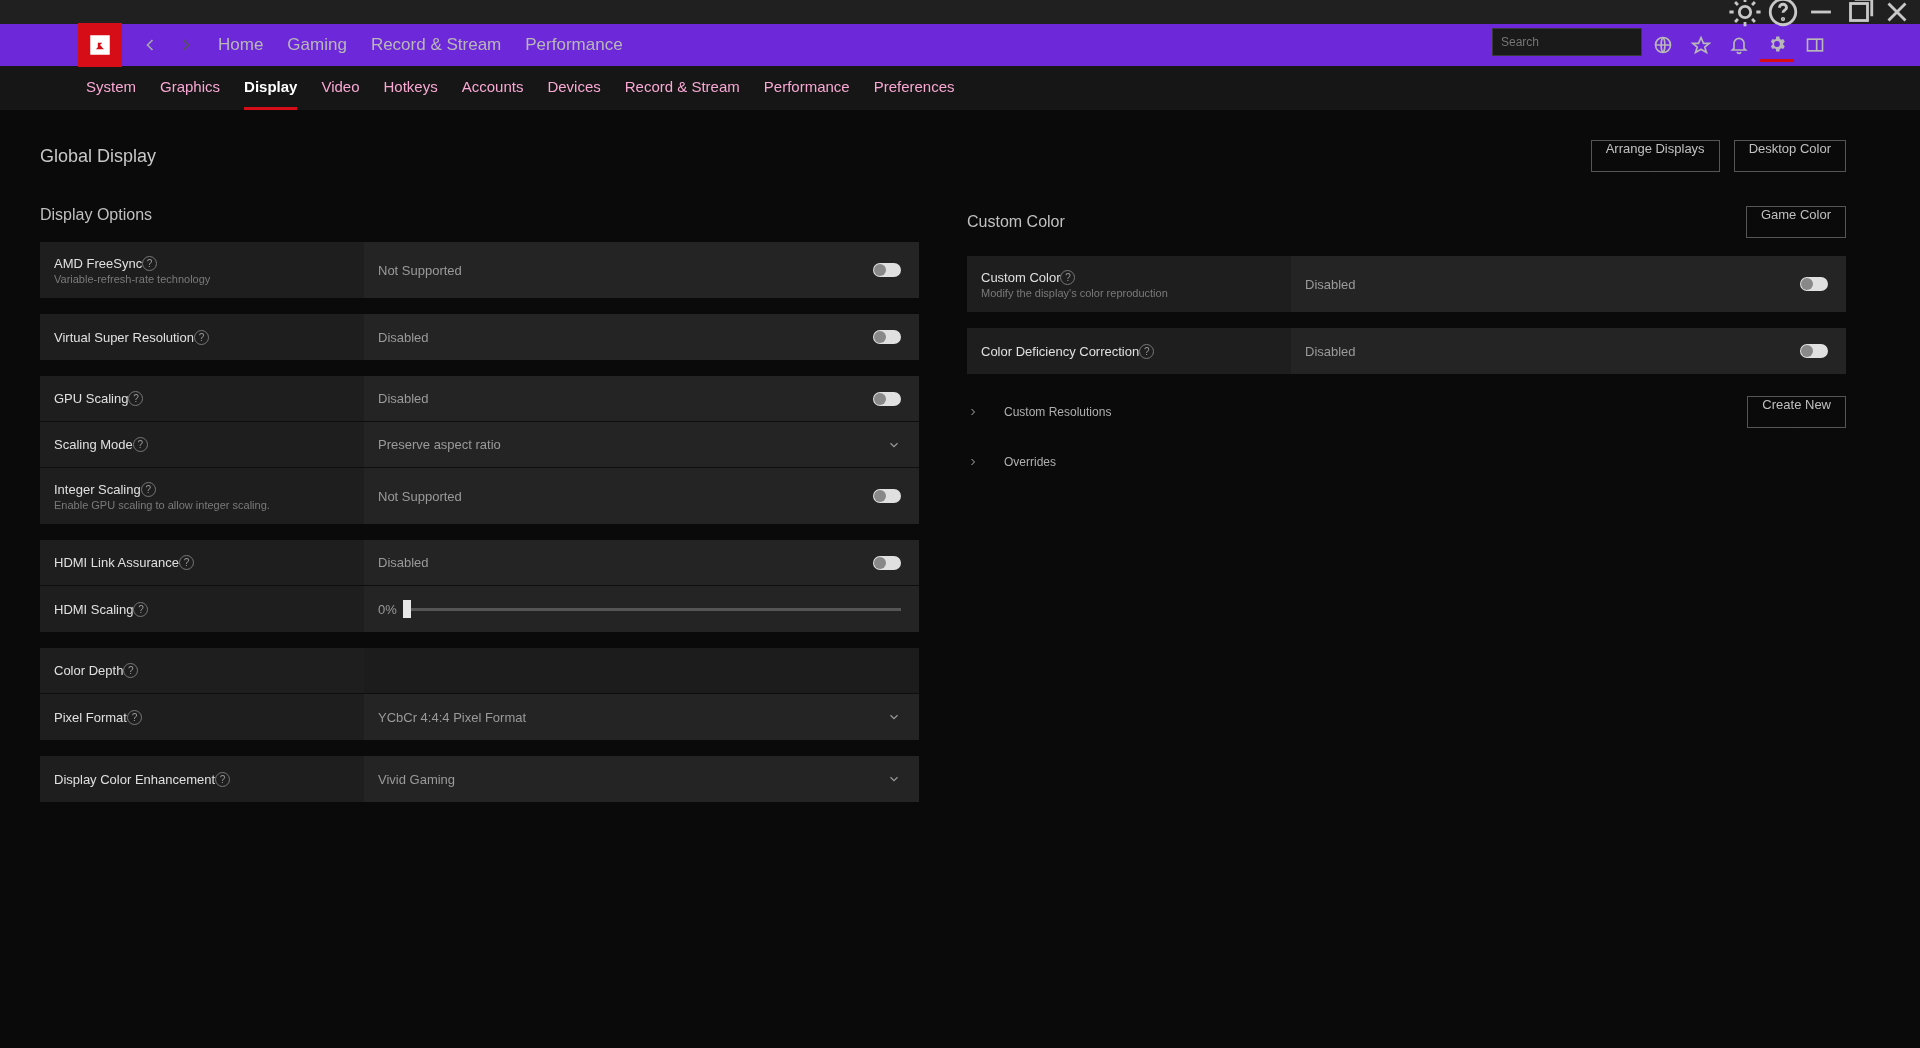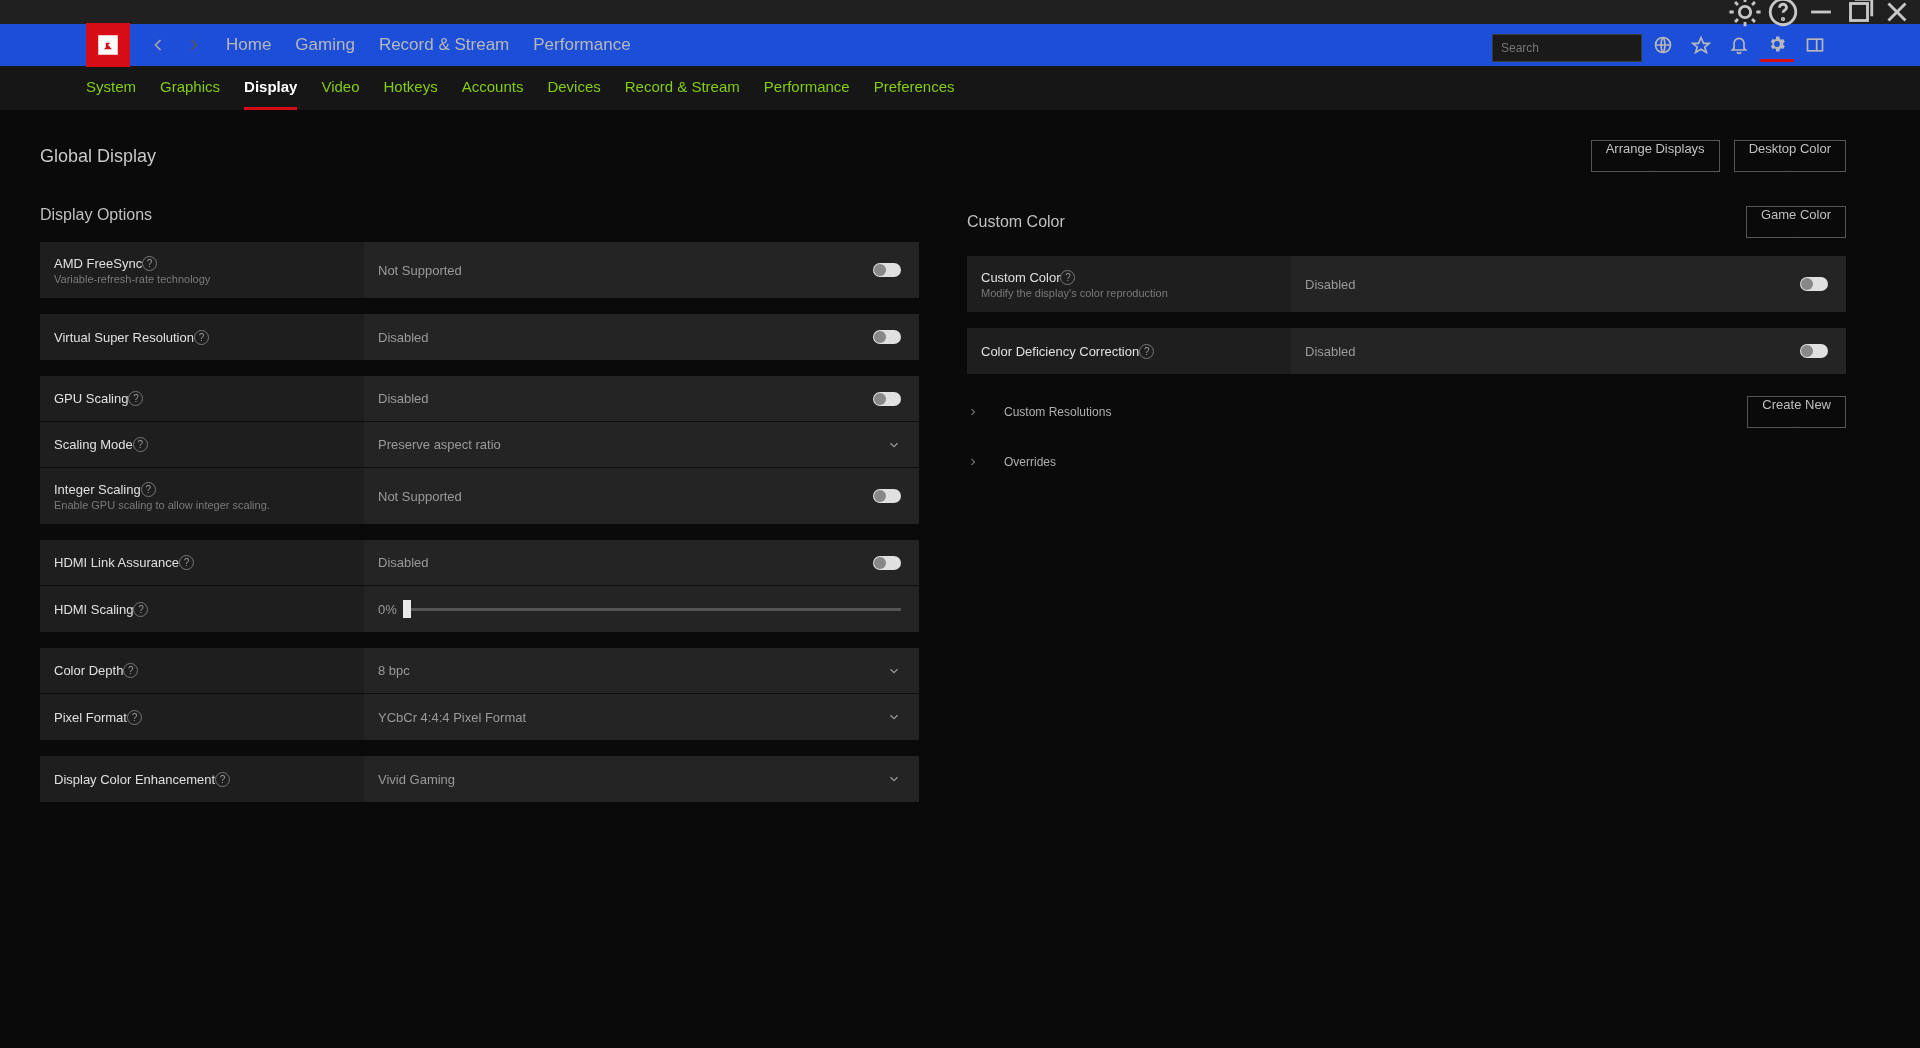--- a/index.html
+++ b/index.html
@@ -3,37 +3,37 @@
 <meta charset="utf-8">
 <style>
 * { margin: 0; padding: 0; box-sizing: border-box; font-family: "Segoe UI", Arial, sans-serif; }
 html, body { width: 1920px; height: 1048px; background: #0a0a0a; color: #c8c8c8; overflow: hidden; }
 
 
 .titlebar { height: 24px; background: #202020; display: flex; justify-content: flex-end; align-items: center; padding: 0 6px; gap: 4px; }
 .titlebar .tb-btn { width: 34px; height: 24px; display: flex; align-items: center; justify-content: center; color: #c8c8c8; cursor: pointer; }
 
 
-.header { height: 42px; background: #1d4ed8; display: flex; align-items: center; padding: 0 0 0 12px; }
+.header { height: 42px; background: #6d28d9; display: flex; align-items: center; padding: 0 0 0 4px; }
 .logo { width: 44px; height: 44px; background: #d60c17; display: flex; align-items: center; justify-content: center; margin-left: 74px; }
 .logo svg { width: 26px; height: 26px; }
 .nav-arrows { display: flex; align-items: center; margin-left: 10px; }
 .nav-arrow { width: 36px; height: 36px; display: flex; align-items: center; justify-content: center; cursor: pointer; color: #a8a8a8; }
 .nav-arrow.dim { color: #555; }
 .main-tabs { display: flex; align-items: center; gap: 24px; margin-left: 14px; }
 .main-tab { font-size: 17px; color: #b8b8b8; cursor: pointer; }
-.header-right { margin-left: auto; display: flex; align-items: flex-end; gap: 4px; padding-right: 88px; }
+.header-right { margin-left: auto; display: flex; align-items: flex-start; gap: 4px; padding-right: 88px; }
 .search-wrap { display: flex; align-items: center; width: 150px; height: 28px; border: 1px solid #3a3a3a; background: #1a1a1a; padding: 0 8px; }
 .search-wrap input { flex: 1; background: transparent; border: none; outline: none; color: #c8c8c8; font-size: 12px; }
 .hicon { width: 34px; height: 34px; display: flex; align-items: center; justify-content: center; cursor: pointer; color: #b8b8b8; }
 .hicon.active { border-bottom: 3px solid #d60c17; }
 
 
 .subnav { height: 44px; background: #161616; display: flex; align-items: center; padding-left: 86px; gap: 24px; }
-.subtab { font-size: 15px; color: #84cc16; cursor: pointer; height: 44px; display: flex; align-items: center; border-bottom: 3px solid transparent; }
+.subtab { font-size: 15px; color: #f9a8d4; cursor: pointer; height: 44px; display: flex; align-items: center; border-bottom: 3px solid transparent; }
 .subtab.active { color: #fff; font-weight: 600; border-bottom-color: #d60c17; }
 
 
 .page { padding: 30px 74px 0 40px; display: flex; flex-direction: column; }
 .page-top { display: flex; align-items: center; justify-content: space-between; margin-bottom: 34px; }
 .page-title { font-size: 18px; font-weight: 400; color: #c8c8c8; }
 .top-actions { display: flex; gap: 14px; }
 .outline-btn { display: flex; align-items: center; gap: 14px; height: 32px; padding: 0 14px; border: 1px solid #555; color: #c0c0c0; font-size: 13px; cursor: pointer; background: transparent; flex-direction: column; }
 .outline-btn svg { width: 14px; height: 14px; }
 
@@ -317,26 +317,20 @@
       </div>
 
       <div class="group">
         <div class="row">
           <div class="row-l">
               <div class="row-l-line">
                 <span>Color Depth</span>
                 <span class="qicon">?</span>
               </div>
             </div>
-          <div class="row-r">
-              <span class="val">8 bpc</span>
-              <svg class="chev" viewBox="0 0 24 24" fill="none" stroke="currentColor" stroke-width="2">
-                <path d="M6 9l6 6 6-6"></path>
-              </svg>
-            </div>
         </div>
         <div class="row">
           <div class="row-l">
               <div class="row-l-line">
                 <span>Pixel Format</span>
                 <span class="qicon">?</span>
               </div>
             </div>
           <div class="row-r">
               <span class="val">YCbCr 4:4:4 Pixel Format</span>

